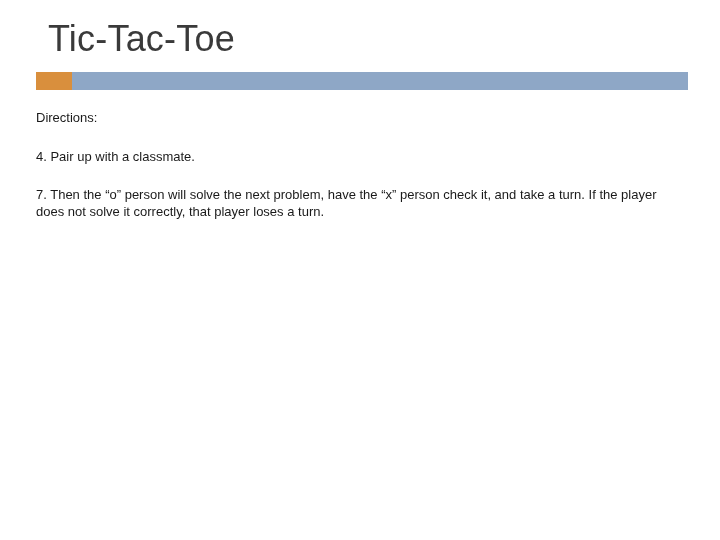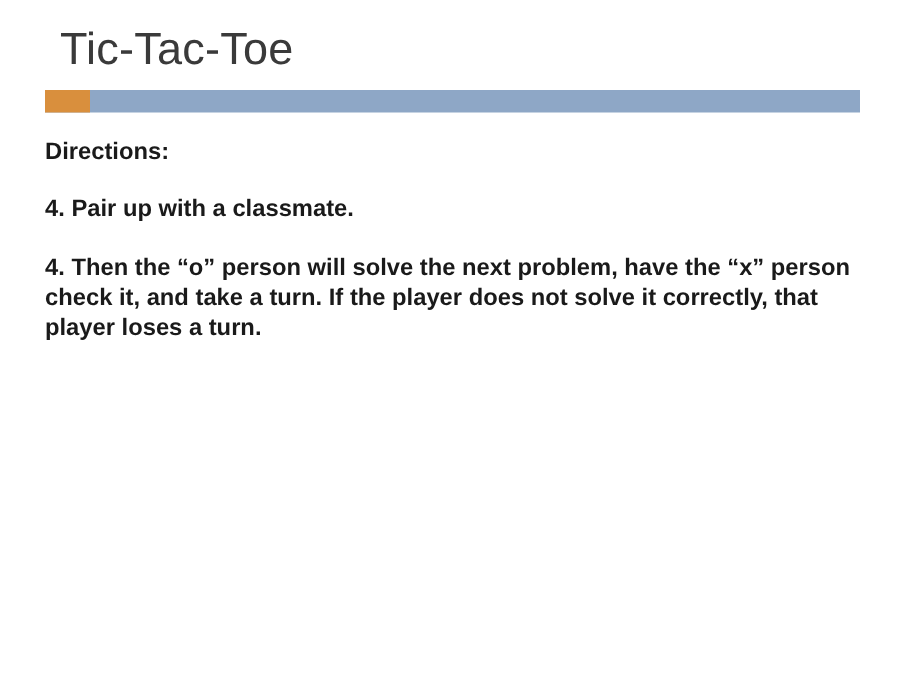--- a/index.html
+++ b/index.html
@@ -34,35 +34,34 @@
   }
   .divider-accent {
     position: absolute;
     left: 0;
     top: 0;
     width: 36px;
     height: 18px;
     background: #d98f3d;
   }
   .content {
-    font-size: 19px;
+    font-size: 13px;
     line-height: 1.28;
     color: #1a1a1a;
-    font-weight: bold;
   }
   .content p {
     margin-bottom: 22px;
   }
 </style>
 </head>
 <body>
 
 <div class="slide">
   <h1 class="title">Tic-Tac-Toe</h1>
   <div class="divider">
     <div class="divider-accent"></div>
   </div>
   <div class="content">
     <p>Directions:</p>
     <p>4.  Pair up with a classmate.</p>
-    <p>4. Then the “o” person will solve the next problem, have the “x” person check it, and take a turn.  If the player does not solve it correctly, that player loses a turn.</p>
+    <p>7. Then the “o” person will solve the next problem, have the “x” person check it, and take a turn.  If the player does not solve it correctly, that player loses a turn.</p>
   </div>
 </div>
 
 </body></html>

